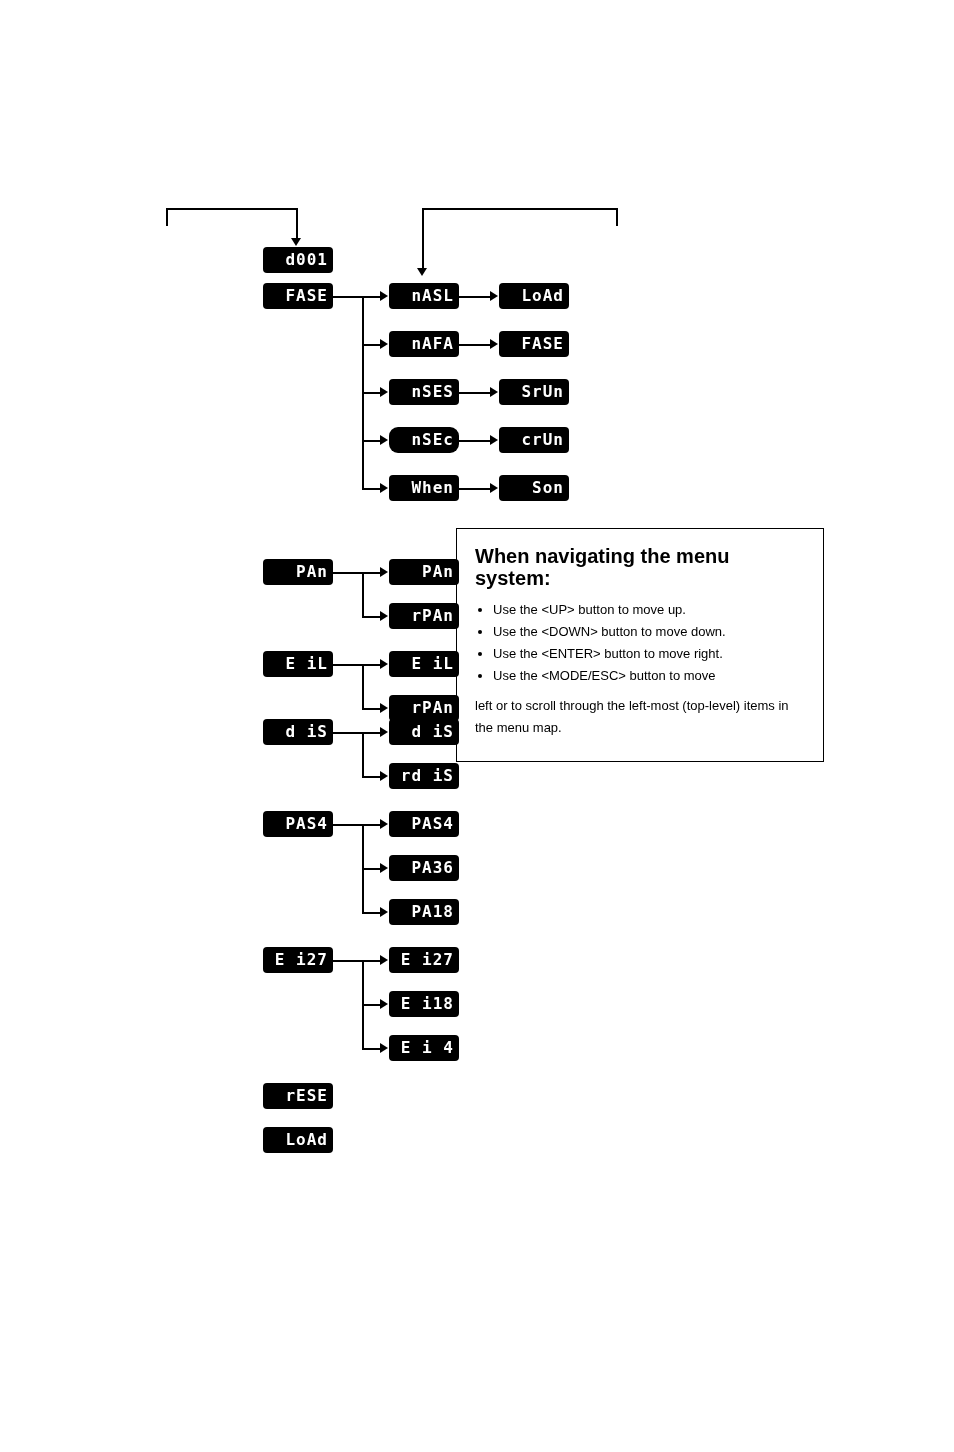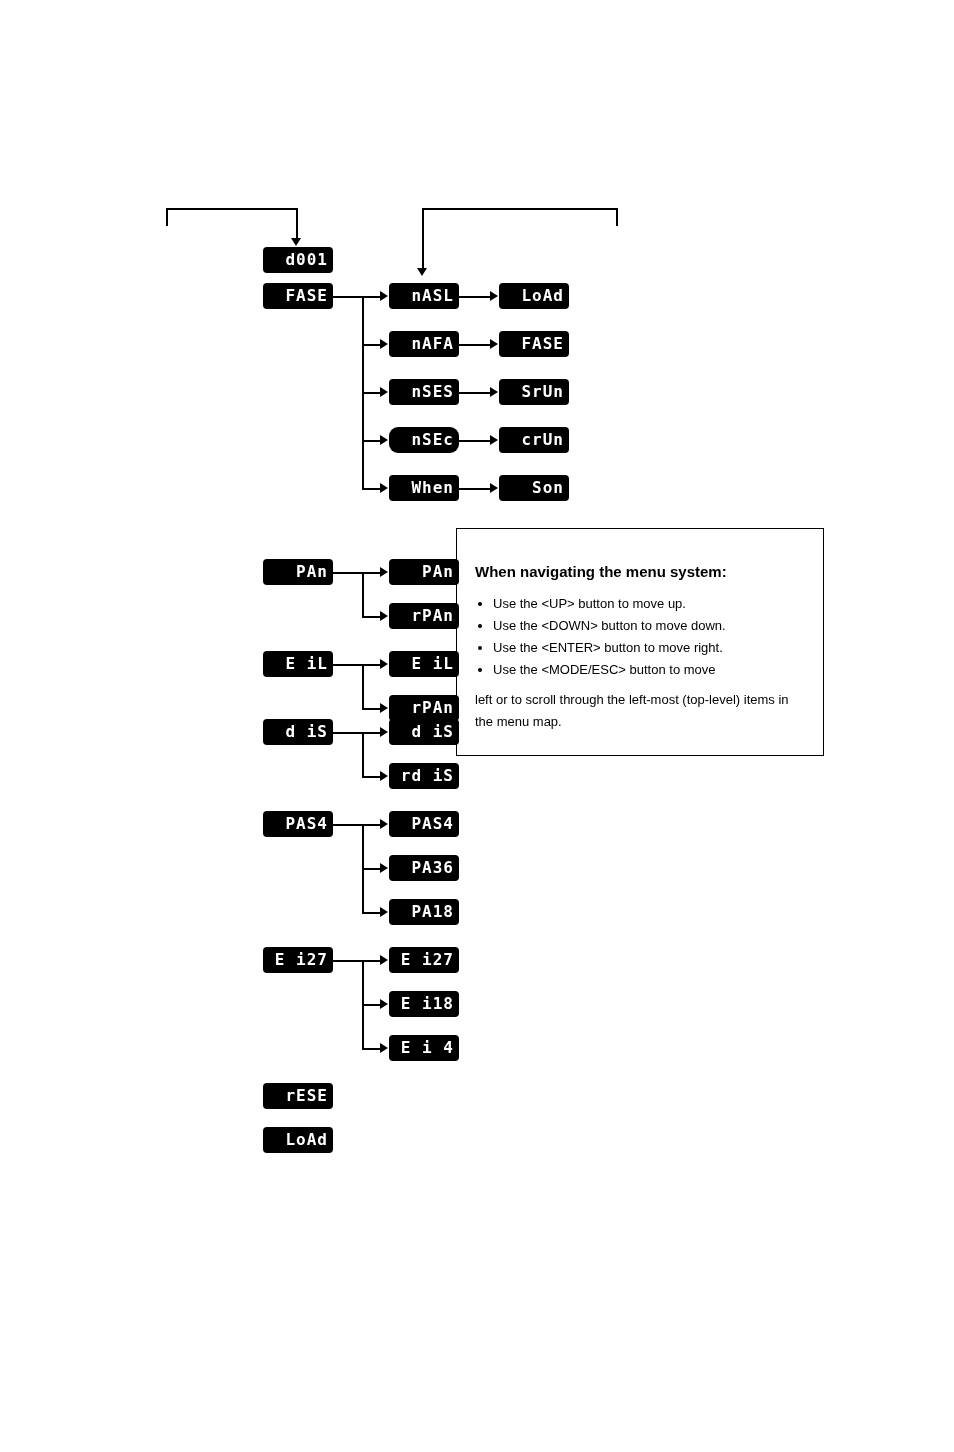--- a/index.html
+++ b/index.html
@@ -51,22 +51,22 @@
   }
 
   .infobox {
     border: 1px solid #000;
     padding: 16px 18px 18px 18px;
     font-size: 13px;
     line-height: 22px;
     font-family: Verdana, Geneva, sans-serif;
   }
   .infobox h4 {
-    margin: 16px 0 10px 0;
-    font-size: 15px;
+    margin: 0 0 10px 0;
+    font-size: 20px;
     font-weight: 700;
   }
   .infobox ul {
     margin: 0 0 8px 0;
     padding: 0 0 0 18px;
   }
   .infobox li { margin: 0; }
   .infobox p { margin: 4px 0 4px 0; }
 
   

